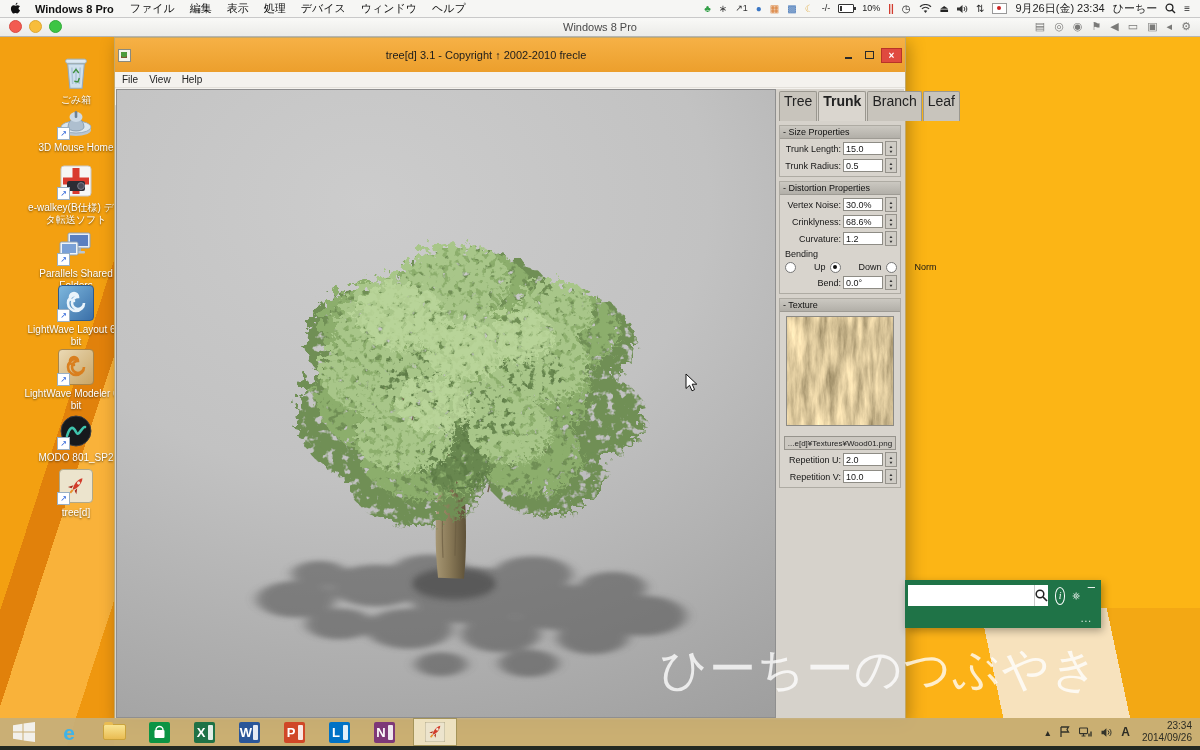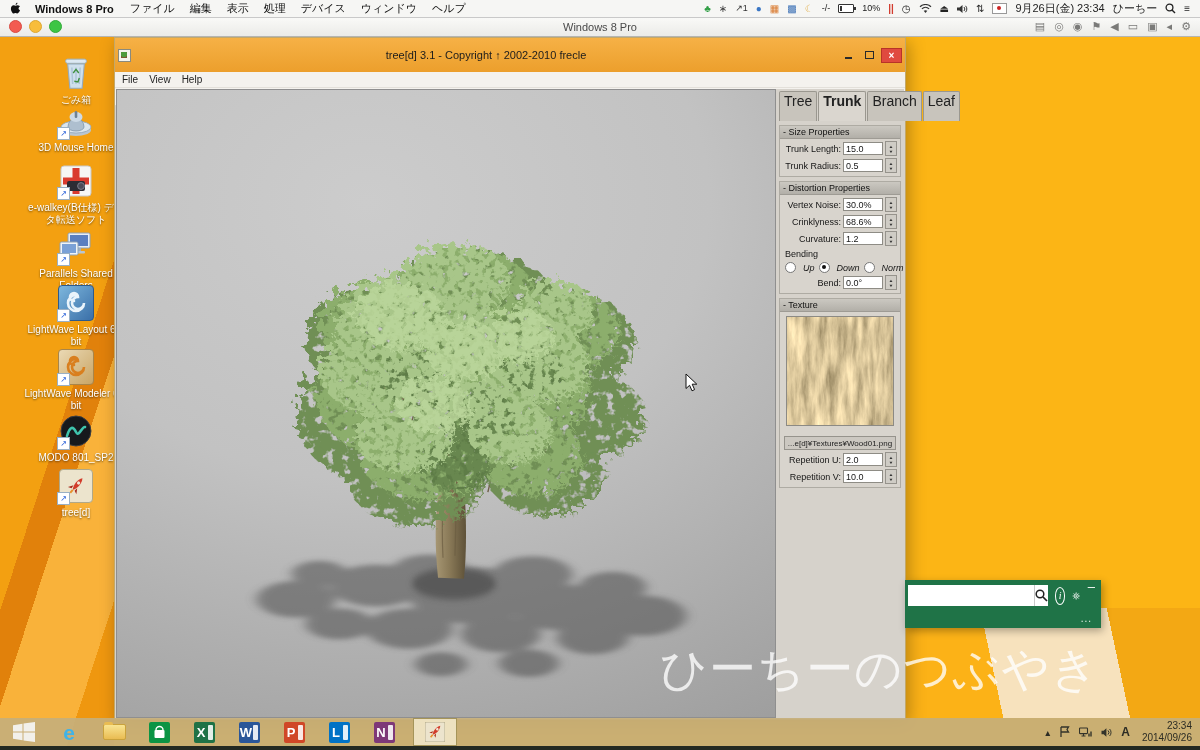--- a/index.html
+++ b/index.html
@@ -94,21 +94,21 @@
   .pval{width:34px;height:11px;background:#fff;border:1px solid #8e8c85;font-size:9px;
     display:flex;align-items:center;padding:0 2px;overflow:hidden;}
   .spin{width:10px;height:13px;background:#cfccc5;border:1px solid #96938c;display:flex;
     flex-direction:column;align-items:center;justify-content:center;line-height:1;color:#333;}
   .spin span{font-size:5px;transform:scaleY(.8);}
   .chkrow{display:flex;align-items:center;gap:4px;margin:3px 0 1px 5px;}
   .chk{width:10px;height:10px;background:#fff;border:1px solid #777;display:flex;
     align-items:center;justify-content:center;font-size:9px;color:#111;line-height:1;}
   .bend-lbl{margin:3px 0 0 5px;}
   .radios{display:flex;align-items:center;gap:4px;margin:3px 0 0 5px;}
-  .rgrp{display:flex;align-items:flex-end;gap:7px;font-style:italic;}
+  .rgrp{display:flex;align-items:flex-start;gap:18px;}
   .rad{width:9px;height:9px;border-radius:50%;background:#fff;border:1px solid #777;position:relative;}
   .rad.sel::after{content:"";position:absolute;left:2px;top:2px;width:4px;height:4px;border-radius:50%;background:#111;}
   .tex-thumb{width:106px;height:108px;margin:4px auto 0;border:1px solid #8c8a84;overflow:hidden;}
   .pathbar{height:12px;margin:10px 4px 0;background:#ccc8c1;border:1px solid #96938c;
     display:flex;align-items:center;justify-content:center;font-size:8px;color:#222;overflow:hidden;white-space:nowrap;}
 
   
   .gwidget{position:absolute;left:905px;top:580px;width:196px;height:48px;background:#1f7347;
     box-shadow:2px 3px 8px rgba(0,0,0,.3);z-index:40;}
   .gw-row{display:flex;align-items:center;padding:5px 6px 0 3px;gap:7px;}

